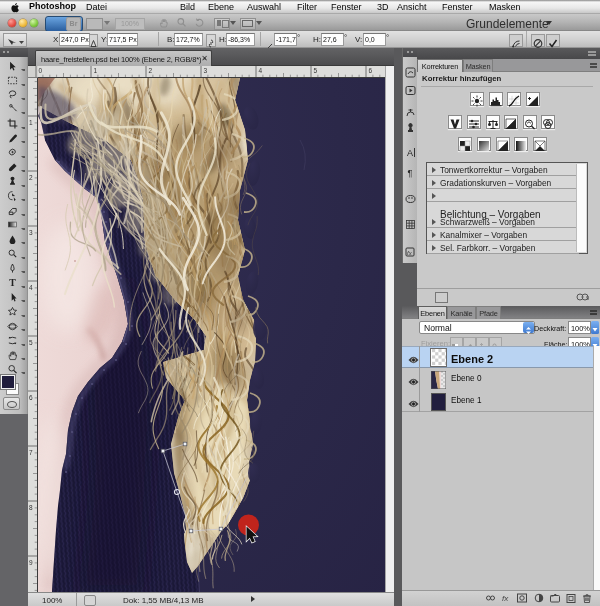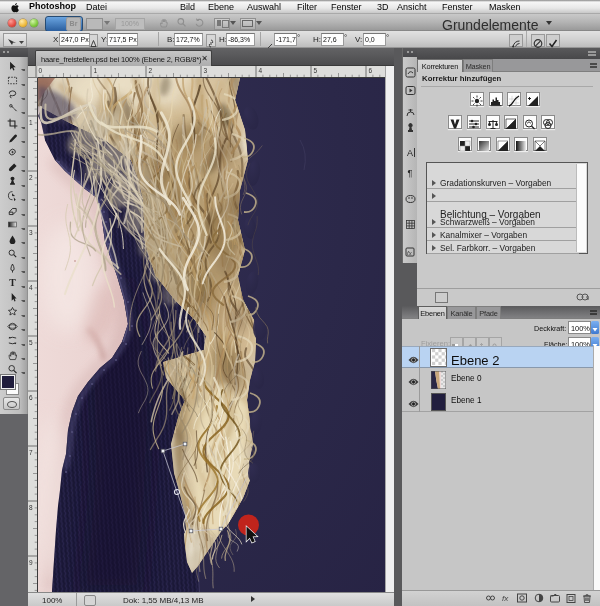--- a/index.html
+++ b/index.html
@@ -62,21 +62,21 @@
       <path d="M2.6 1.6 L3 3.6 L5 3.2" fill="none" stroke="#8f8f8f" stroke-width="1"></path>
     </svg>
   <div class="abs" style="left:214px;top:3.5px;width:14px;height:10px;border:1px solid #8f8f8f;background:linear-gradient(#cfcfcf,#adadad);"></div>
   <div class="abs" style="left:216.5px;top:5.5px;width:4px;height:6px;background:#777;"></div>
   <div class="abs" style="left:222px;top:5.5px;width:4.5px;height:6px;border:1px solid #777;"></div>
   <div class="abs" style="left:230px;top:7px;width:0;height:0;border-left:3px solid transparent;border-right:3px solid transparent;border-top:4px solid #555;"></div>
   <div class="abs" style="left:240px;top:3.5px;width:14px;height:10px;border:1px solid #8f8f8f;background:linear-gradient(#cfcfcf,#adadad);"></div>
   <div class="abs" style="left:242px;top:5.5px;width:9px;height:5px;border:1px solid #666;"></div>
   <div class="abs" style="left:256px;top:7px;width:0;height:0;border-left:3px solid transparent;border-right:3px solid transparent;border-top:4px solid #555;"></div>
 
-  <div class="abs" style="left:442px;top:3px;font-size:14px;color:#2e2e2e;">Grundelemente</div>
+  <div class="abs" style="left:466px;top:3px;font-size:12px;color:#2e2e2e;">Grundelemente</div>
   <div class="abs" style="left:546px;top:7px;width:0;height:0;border-left:3px solid transparent;border-right:3px solid transparent;border-top:4px solid #333;"></div>
 </div>
 
 <div class="abs" style="left:0;top:31px;width:600px;height:17px;
   background:linear-gradient(#e2e2e2 0px,#d0d0d0 9px,#bdbdbd 16px,#6e6e6e 17px);">
 
   <div class="abs" style="left:3px;top:2px;width:22px;height:12px;border:1px solid #999;background:linear-gradient(#e9e9e9,#cccccc);">
      <svg width="22" height="12">
        <path d="M4 3 L8 9 L9 6.5 L12 7 Z" fill="#333"></path>
        <path d="M15 5 l5 0 l-2.5 3 z" fill="#444"></path>
@@ -1362,20 +1362,24 @@
         </defs>
         <rect x="1" y="1" width="10" height="10" fill="url(#g13b)"></rect>
       </svg></div>
 <div class="abs" style="left:115.5px;top:89px;width:12px;height:12px;background:#fdfdfd;border:1px solid #8a8a8a;box-shadow:0 1px 1px rgba(255,255,255,.7);"><svg width="12" height="12" viewBox="0 0 12 12">
         <path d="M1 1 L11 1 L6 6 Z" fill="#fff" stroke="#444" stroke-width="0.7"></path>
         <path d="M1 11 L11 11 L6 6 Z" fill="#222"></path>
         <path d="M1 1 L1 11 M11 1 L11 11" stroke="#444" stroke-width="0.7"></path>
       </svg></div>
 
   <div class="abs" style="left:9px;top:114px;width:162px;height:92px;border:1px solid #555;background:#d8d8d8;box-sizing:border-box;">
+    <div class="abs" style="left:0;top:0px;width:152px;height:13px;border-bottom:1px solid #a0a0a0;box-sizing:border-box;">
+        <div class="abs" style="left:5px;top:4px;width:0;height:0;border-top:3px solid transparent;border-bottom:3px solid transparent;border-left:4.5px solid #555;"></div>
+        <div class="abs" style="left:13px;top:2px;font-size:8.4px;color:#222;white-space:nowrap;">Tonwertkorrektur – Vorgaben</div>
+      </div>
 <div class="abs" style="left:0;top:13px;width:152px;height:13px;border-bottom:1px solid #a0a0a0;box-sizing:border-box;">
         <div class="abs" style="left:5px;top:4px;width:0;height:0;border-top:3px solid transparent;border-bottom:3px solid transparent;border-left:4.5px solid #555;"></div>
         <div class="abs" style="left:13px;top:2px;font-size:8.4px;color:#222;white-space:nowrap;">Gradationskurven – Vorgaben</div>
       </div>
 <div class="abs" style="left:0;top:26px;width:152px;height:13px;border-bottom:1px solid #a0a0a0;box-sizing:border-box;">
         <div class="abs" style="left:5px;top:4px;width:0;height:0;border-top:3px solid transparent;border-bottom:3px solid transparent;border-left:4.5px solid #555;"></div>
         <div class="abs" style="left:13px;top:20px;font-size:10px;color:#222;white-space:nowrap;">Belichtung – Vorgaben</div>
       </div>
 <div class="abs" style="left:0;top:65px;width:152px;height:13px;border-bottom:1px solid #a0a0a0;box-sizing:border-box;">
         <div class="abs" style="left:5px;top:4px;width:0;height:0;border-top:3px solid transparent;border-bottom:3px solid transparent;border-left:4.5px solid #555;"></div>
@@ -1407,20 +1411,28 @@
     <div class="abs" style="left:16px;top:0;width:29px;height:13px;background:linear-gradient(#d8d8d8,#c6c6c6);border:1px solid #5e5e5e;border-bottom:none;box-sizing:border-box;
          font-size:7.4px;letter-spacing:-0.2px;color:#111;text-align:center;line-height:13px;">Ebenen</div>
     <div class="abs" style="left:45px;top:0;width:29px;height:13px;background:#98989a;border:1px solid #7e7e7e;border-bottom:none;box-sizing:border-box;
          font-size:7.4px;letter-spacing:-0.2px;color:#2c2c2c;text-align:center;line-height:13px;">Kanäle</div>
     <div class="abs" style="left:74px;top:0;width:25px;height:13px;background:#98989a;border:1px solid #7e7e7e;border-bottom:none;box-sizing:border-box;
          font-size:7.4px;letter-spacing:-0.2px;color:#2c2c2c;text-align:center;line-height:13px;">Pfade</div>
     <div class="abs" style="right:3px;top:4px;width:7px;height:1.5px;background:#3a3a3a;"></div>
     <div class="abs" style="right:3px;top:7px;width:7px;height:1.5px;background:#3a3a3a;"></div>
   </div>
 
+  <div class="abs" style="left:17px;top:15px;width:116px;height:13px;background:#fff;border:1px solid #888;border-radius:2px;box-sizing:border-box;">
+    <div class="abs" style="left:4px;top:1px;font-size:8.6px;color:#111;">Normal</div>
+    <div class="abs" style="right:0px;top:0px;width:11px;height:11px;background:linear-gradient(#7aaff0,#3f7ad0);border-radius:2px;">
+      <svg width="11" height="11">
+          <path d="M5.5 2 L8 4.5 L3 4.5 Z M5.5 9 L8 6.5 L3 6.5 Z" fill="#fff"></path>
+        </svg>
+    </div>
+  </div>
   <div class="abs" style="left:132px;top:17.5px;font-size:7.2px;color:#111;">Deckkraft:</div>
   <div class="abs" style="left:166px;top:15px;width:23px;height:13px;background:#fff;border:1px solid #888;box-sizing:border-box;font-size:7.4px;color:#111;padding:1.5px 0 0 2px;">100%</div>
   <div class="abs" style="left:189px;top:15px;width:8px;height:13px;background:linear-gradient(#7aaff0,#3f7ad0);border-radius:1.5px;">
     <svg width="8" height="13">
         <path d="M4 9.5 L6.5 6 L1.5 6 Z" fill="#fff"></path>
       </svg>
   </div>
 
   <div class="abs" style="left:19px;top:33px;font-size:7.6px;color:#9b9b9b;">Fixieren:</div>
   <div class="abs" style="left:48px;top:31px;width:11px;height:11px;border:1px solid #a5a5a5;background:#c9c9c9;"><svg width="9" height="9" viewBox="0 0 9 9">
@@ -1441,21 +1453,21 @@
       </svg></div>
   <div class="abs" style="left:142px;top:33.5px;font-size:7.2px;color:#111;">Fläche:</div>
   <div class="abs" style="left:166px;top:31px;width:23px;height:13px;background:#fff;border:1px solid #888;box-sizing:border-box;font-size:7.4px;color:#111;padding:1.5px 0 0 2px;">100%</div>
   <div class="abs" style="left:189px;top:31px;width:8px;height:13px;background:linear-gradient(#7aaff0,#3f7ad0);border-radius:1.5px;">
     <svg width="8" height="13">
         <path d="M4 9.5 L6.5 6 L1.5 6 Z" fill="#fff"></path>
       </svg>
   </div>
 
   <div class="abs" style="left:0;top:40px;width:191px;height:22px;background:#b9d3f2;border-top:1px solid #98a8bc;border-bottom:1px solid #8898ac;box-sizing:border-box;">
-    <div class="abs" style="left:49px;top:6px;font-size:13px;font-weight:normal;color:#0c0c0c;">Ebene 2</div>
+    <div class="abs" style="left:49px;top:6px;font-size:11px;font-weight:bold;color:#0c0c0c;">Ebene 2</div>
   </div>
   <div class="abs" style="left:0;top:62px;width:191px;height:34px;background:#c6c6c6;border-bottom:1px solid #a2a2a2;box-sizing:border-box;">
     <div class="abs" style="left:49px;top:6px;font-size:8.2px;color:#111;">Ebene 0</div>
   </div>
   <div class="abs" style="left:0;top:84px;width:191px;height:22px;background:#c6c6c6;border-bottom:1px solid #a2a2a2;box-sizing:border-box;">
     <div class="abs" style="left:49px;top:6px;font-size:8.2px;color:#111;">Ebene 1</div>
   </div>
   <div class="abs" style="left:17px;top:40px;width:1px;height:22px;background:#9a9a9a;"></div>
 <div class="abs" style="left:17px;top:62px;width:1px;height:22px;background:#9a9a9a;"></div>
 <div class="abs" style="left:17px;top:84px;width:1px;height:22px;background:#9a9a9a;"></div>

